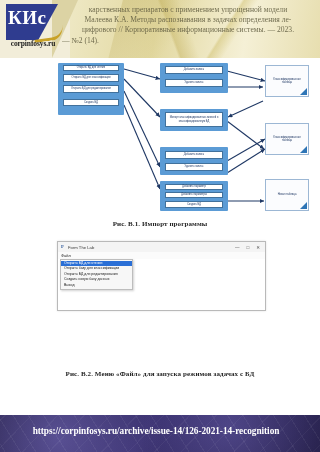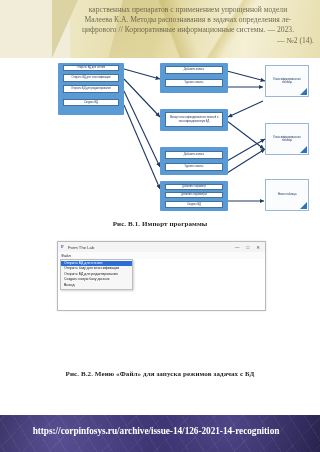--- a/index.html
+++ b/index.html
@@ -56,21 +56,21 @@
     font-family:"Liberation Serif", serif;
     font-weight:bold;font-size:7.5px;color:#1d1d1d;letter-spacing:-.1px;
   }
   .hdr-cite{
     position:absolute;left:62px;top:5px;width:252px;
     font-family:"Liberation Serif", serif;
     font-size:7.6px;line-height:10.2px;
     color:#5e5a3e;text-align:center;
     opacity:.88;
   }
-  .hdr-cite .l4{text-align:right;}
+  .hdr-cite .l4{text-align:left;}
 
   
   .sheet{
     position:absolute;left:0;top:58px;width:320px;height:357px;background:#fff;
   }
 
   
   .diagram{position:absolute;left:52px;top:3px;width:262px;height:152px;}
   .grp{position:absolute;background:#5b9bd5;border-radius:1px;}
   .box{
@@ -169,20 +169,26 @@
     padding:11px 2px;box-sizing:border-box;margin-top:39px;
   }
 </style>
 </head>
 <body>
 
 <div class="header">
   <div class="hdr-art"></div>
   <div class="hdr-tri"></div>
 
+  <div class="logo">
+    <div class="logo-shape"></div>
+    <div class="logo-kis">КИс</div>
+    <div class="logo-swoosh"></div>
+    <div class="logo-url">corpinfosys.ru</div>
+  </div>
 
   <div class="hdr-cite">
     <div>карственных препаратов с применением упрощенной модели</div>
     <div>Малеева К.А. Методы распознавания в задачах определения лe-</div>
     <div>цифрового // Корпоративные информационные системы. — 2023.</div>
     <div class="l4">— №2 (14).</div>
   </div>
 </div>
 
 <div class="sheet">

